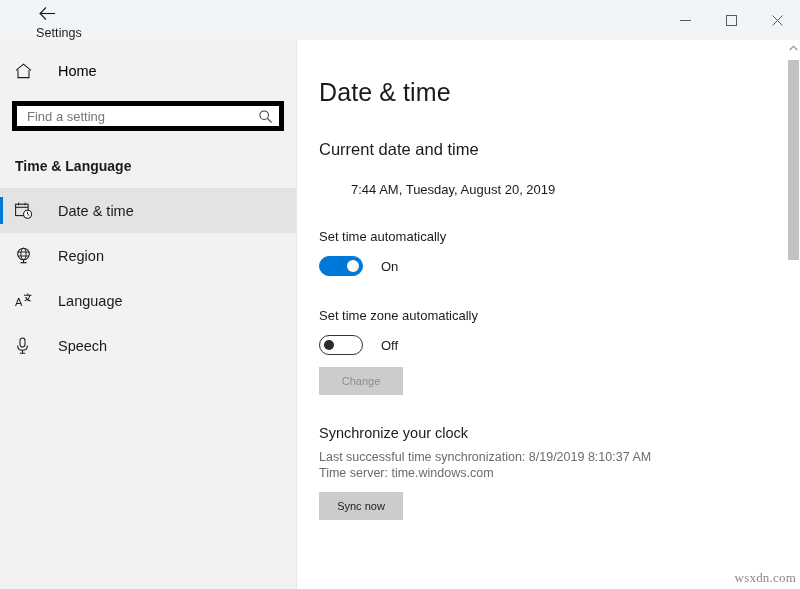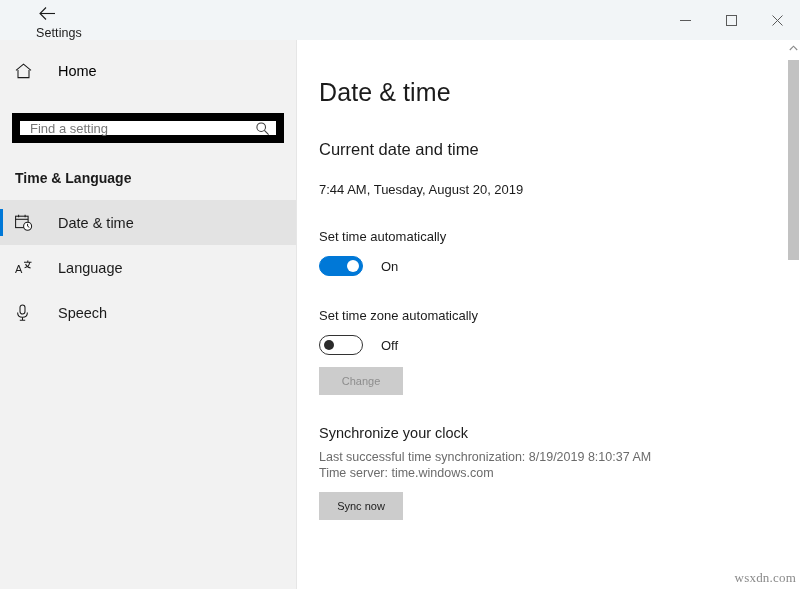--- a/index.html
+++ b/index.html
@@ -86,24 +86,24 @@
     width: 26px; display: flex; align-items: center; justify-content: flex-start;
     color: #1b1b1b;
   }
   .nav-home .lbl {
     margin-left: 17px;
     font-size: 14.5px;
     color: #000000;
   }
 
   .search-wrap {
-    margin: 22px 12px 0 12px;
+    margin: 10px 12px 0 12px;
     height: 30px;
     background: #ffffff;
-    border: 8px solid #000000;
+    border: 5px solid #000000;
     display: flex;
     align-items: center;
     padding: 0 6px 0 10px;
   }
   .search-input {
     flex: 1 1 auto;
     border: none;
     outline: none;
     background: transparent;
     font-family: "Liberation Sans", sans-serif;
@@ -166,20 +166,21 @@
   .h2 {
     font-size: 16.5px;
     color: #1b1b1b;
     font-weight: normal;
     margin-top: 33px;
   }
   .current-datetime {
     font-size: 13px;
     color: #1b1b1b;
     margin-top: 23px;
+    margin-left: 32px;
   }
   .field-label {
     font-size: 13px;
     color: #1b1b1b;
     margin-top: 32px;
   }
   .toggle-row {
     display: flex;
     align-items: center;
     margin-top: 12px;
@@ -333,20 +334,31 @@
               <rect x="0.6" y="2.2" width="12.5" height="11.4" stroke="#1b1b1b" stroke-width="1.05"></rect>
               <path d="M0.6 5.3 H13.1" stroke="#1b1b1b" stroke-width="1.05"></path>
               <path d="M3.6 0.8 V3.3 M10.1 0.8 V3.3" stroke="#1b1b1b" stroke-width="1.05"></path>
               <circle cx="12.6" cy="12.2" r="4" fill="#ffffff" stroke="#1b1b1b" stroke-width="1.05"></circle>
               <path d="M12.6 9.8 V12.2 L14.3 13.4" stroke="#1b1b1b" stroke-width="1"></path>
             </svg>
           </span>
           <span class="lbl">Date &amp; time</span>
         </div>
 
+        <div class="navitem">
+          <span class="ico">
+            <svg width="17" height="17" viewBox="0 0 17 17" fill="none">
+              <circle cx="8.5" cy="7" r="5.8" stroke="#1b1b1b" stroke-width="1.05"></circle>
+              <ellipse cx="8.5" cy="7" rx="2.6" ry="5.8" stroke="#1b1b1b" stroke-width="0.95"></ellipse>
+              <path d="M2.9 5 H14.1 M2.9 9 H14.1" stroke="#1b1b1b" stroke-width="0.95"></path>
+              <path d="M8.5 12.8 V15.6 M5.5 15.6 H11.5" stroke="#1b1b1b" stroke-width="1.05"></path>
+            </svg>
+          </span>
+          <span class="lbl">Region</span>
+        </div>
 
         <div class="navitem">
           <span class="ico">
             <svg width="18" height="17" viewBox="0 0 18 17" fill="none">
               <text x="0" y="14" font-family="Liberation Sans, sans-serif" font-size="11" fill="#1b1b1b">A</text>
               <path d="M9 3.2 H16.5 M12.8 1.4 V3.2" stroke="#1b1b1b" stroke-width="1.05"></path>
               <path d="M14.6 3.2 C14.6 6.2 12.3 8 9.6 8.8" stroke="#1b1b1b" stroke-width="1.05" fill="none"></path>
               <path d="M10.6 5 C11.3 7.2 13.3 8.5 15.6 9" stroke="#1b1b1b" stroke-width="1.05" fill="none"></path>
             </svg>
           </span>

